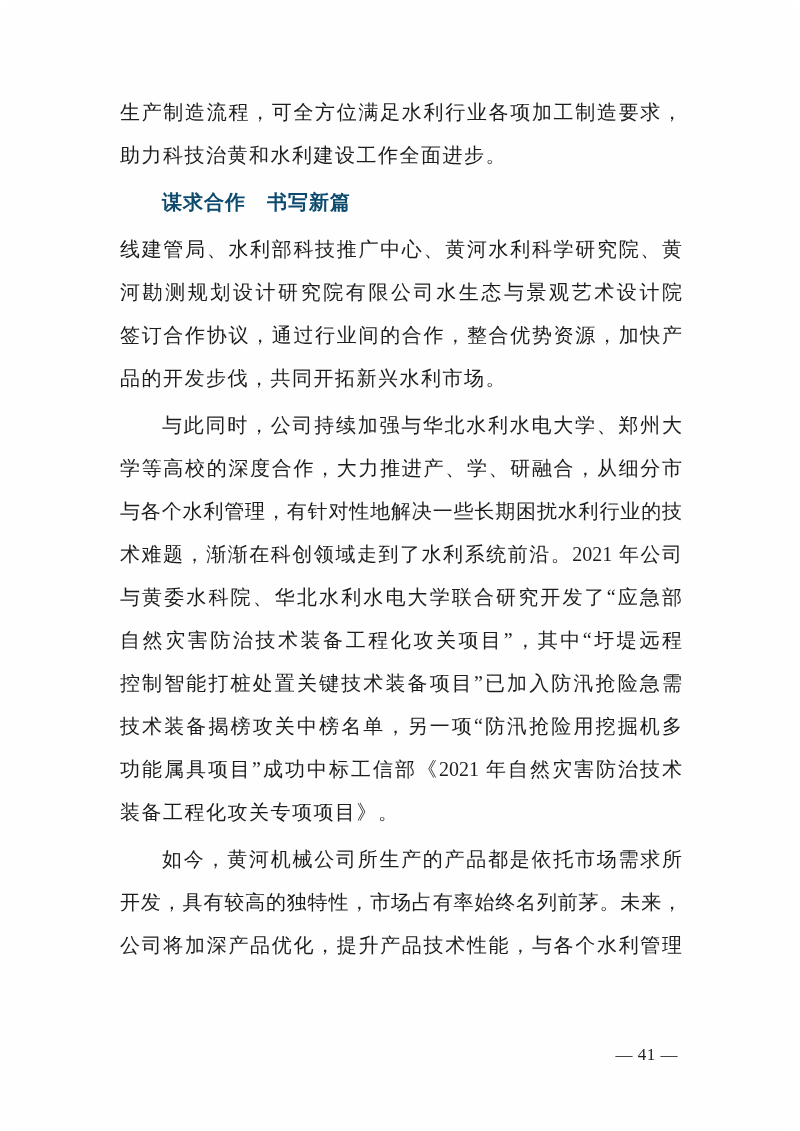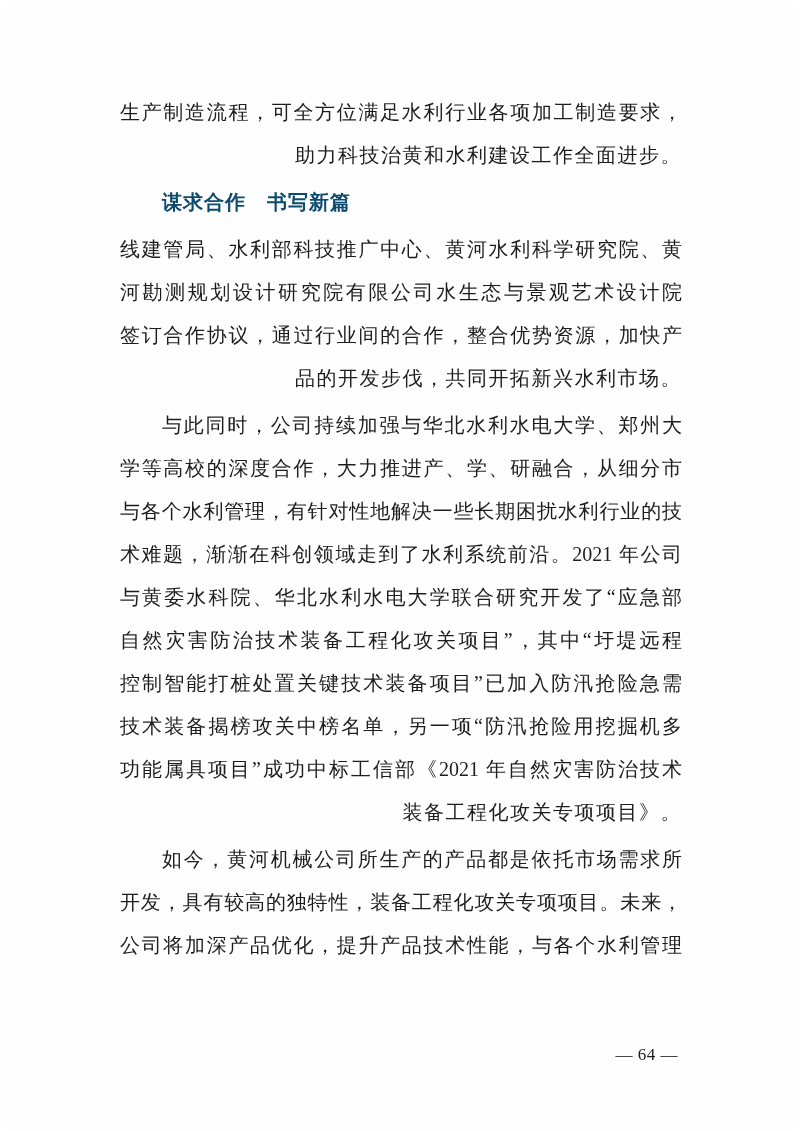--- a/index.html
+++ b/index.html
@@ -29,21 +29,21 @@
   .para:first-child { margin-top: 0; }
 
   .line {
     height: 43px;
     overflow: hidden;
     text-align: justify;
     text-align-last: justify;
   }
 
   .line.end {
-    text-align: right;
+    text-align: left;
     text-align-last: auto;
     letter-spacing: 1.5px;
     font-family: Liberation Serif, serif;
   }
 
   .line.first { text-indent: 42px; }
 
   .heading {
     margin-top: 4px;
     height: 43px;
@@ -95,21 +95,21 @@
       <div class="line full">与黄委水科院、华北水利水电大学联合研究开发了“应急部</div>
       <div class="line full">自然灾害防治技术装备工程化攻关项目”，其中“圩堤远程</div>
       <div class="line full">控制智能打桩处置关键技术装备项目”已加入防汛抢险急需</div>
       <div class="line full">技术装备揭榜攻关中榜名单，另一项“防汛抢险用挖掘机多</div>
       <div class="line full">功能属具项目”成功中标工信部《2021 年自然灾害防治技术</div>
       <div class="line end">装备工程化攻关专项项目》。</div>
     </div>
 
     <div class="para">
       <div class="line full first">如今，黄河机械公司所生产的产品都是依托市场需求所</div>
-      <div class="line full">开发，具有较高的独特性，装备工程化攻关专项项目。未来，</div>
+      <div class="line full">开发，具有较高的独特性，市场占有率始终名列前茅。未来，</div>
       <div class="line full">公司将加深产品优化，提升产品技术性能，与各个水利管理</div>
     </div>
 
   </div>
 
-  <div class="page-footer">— 64 —</div>
+  <div class="page-footer">— 41 —</div>
 
 </div>
 
 </body></html>

